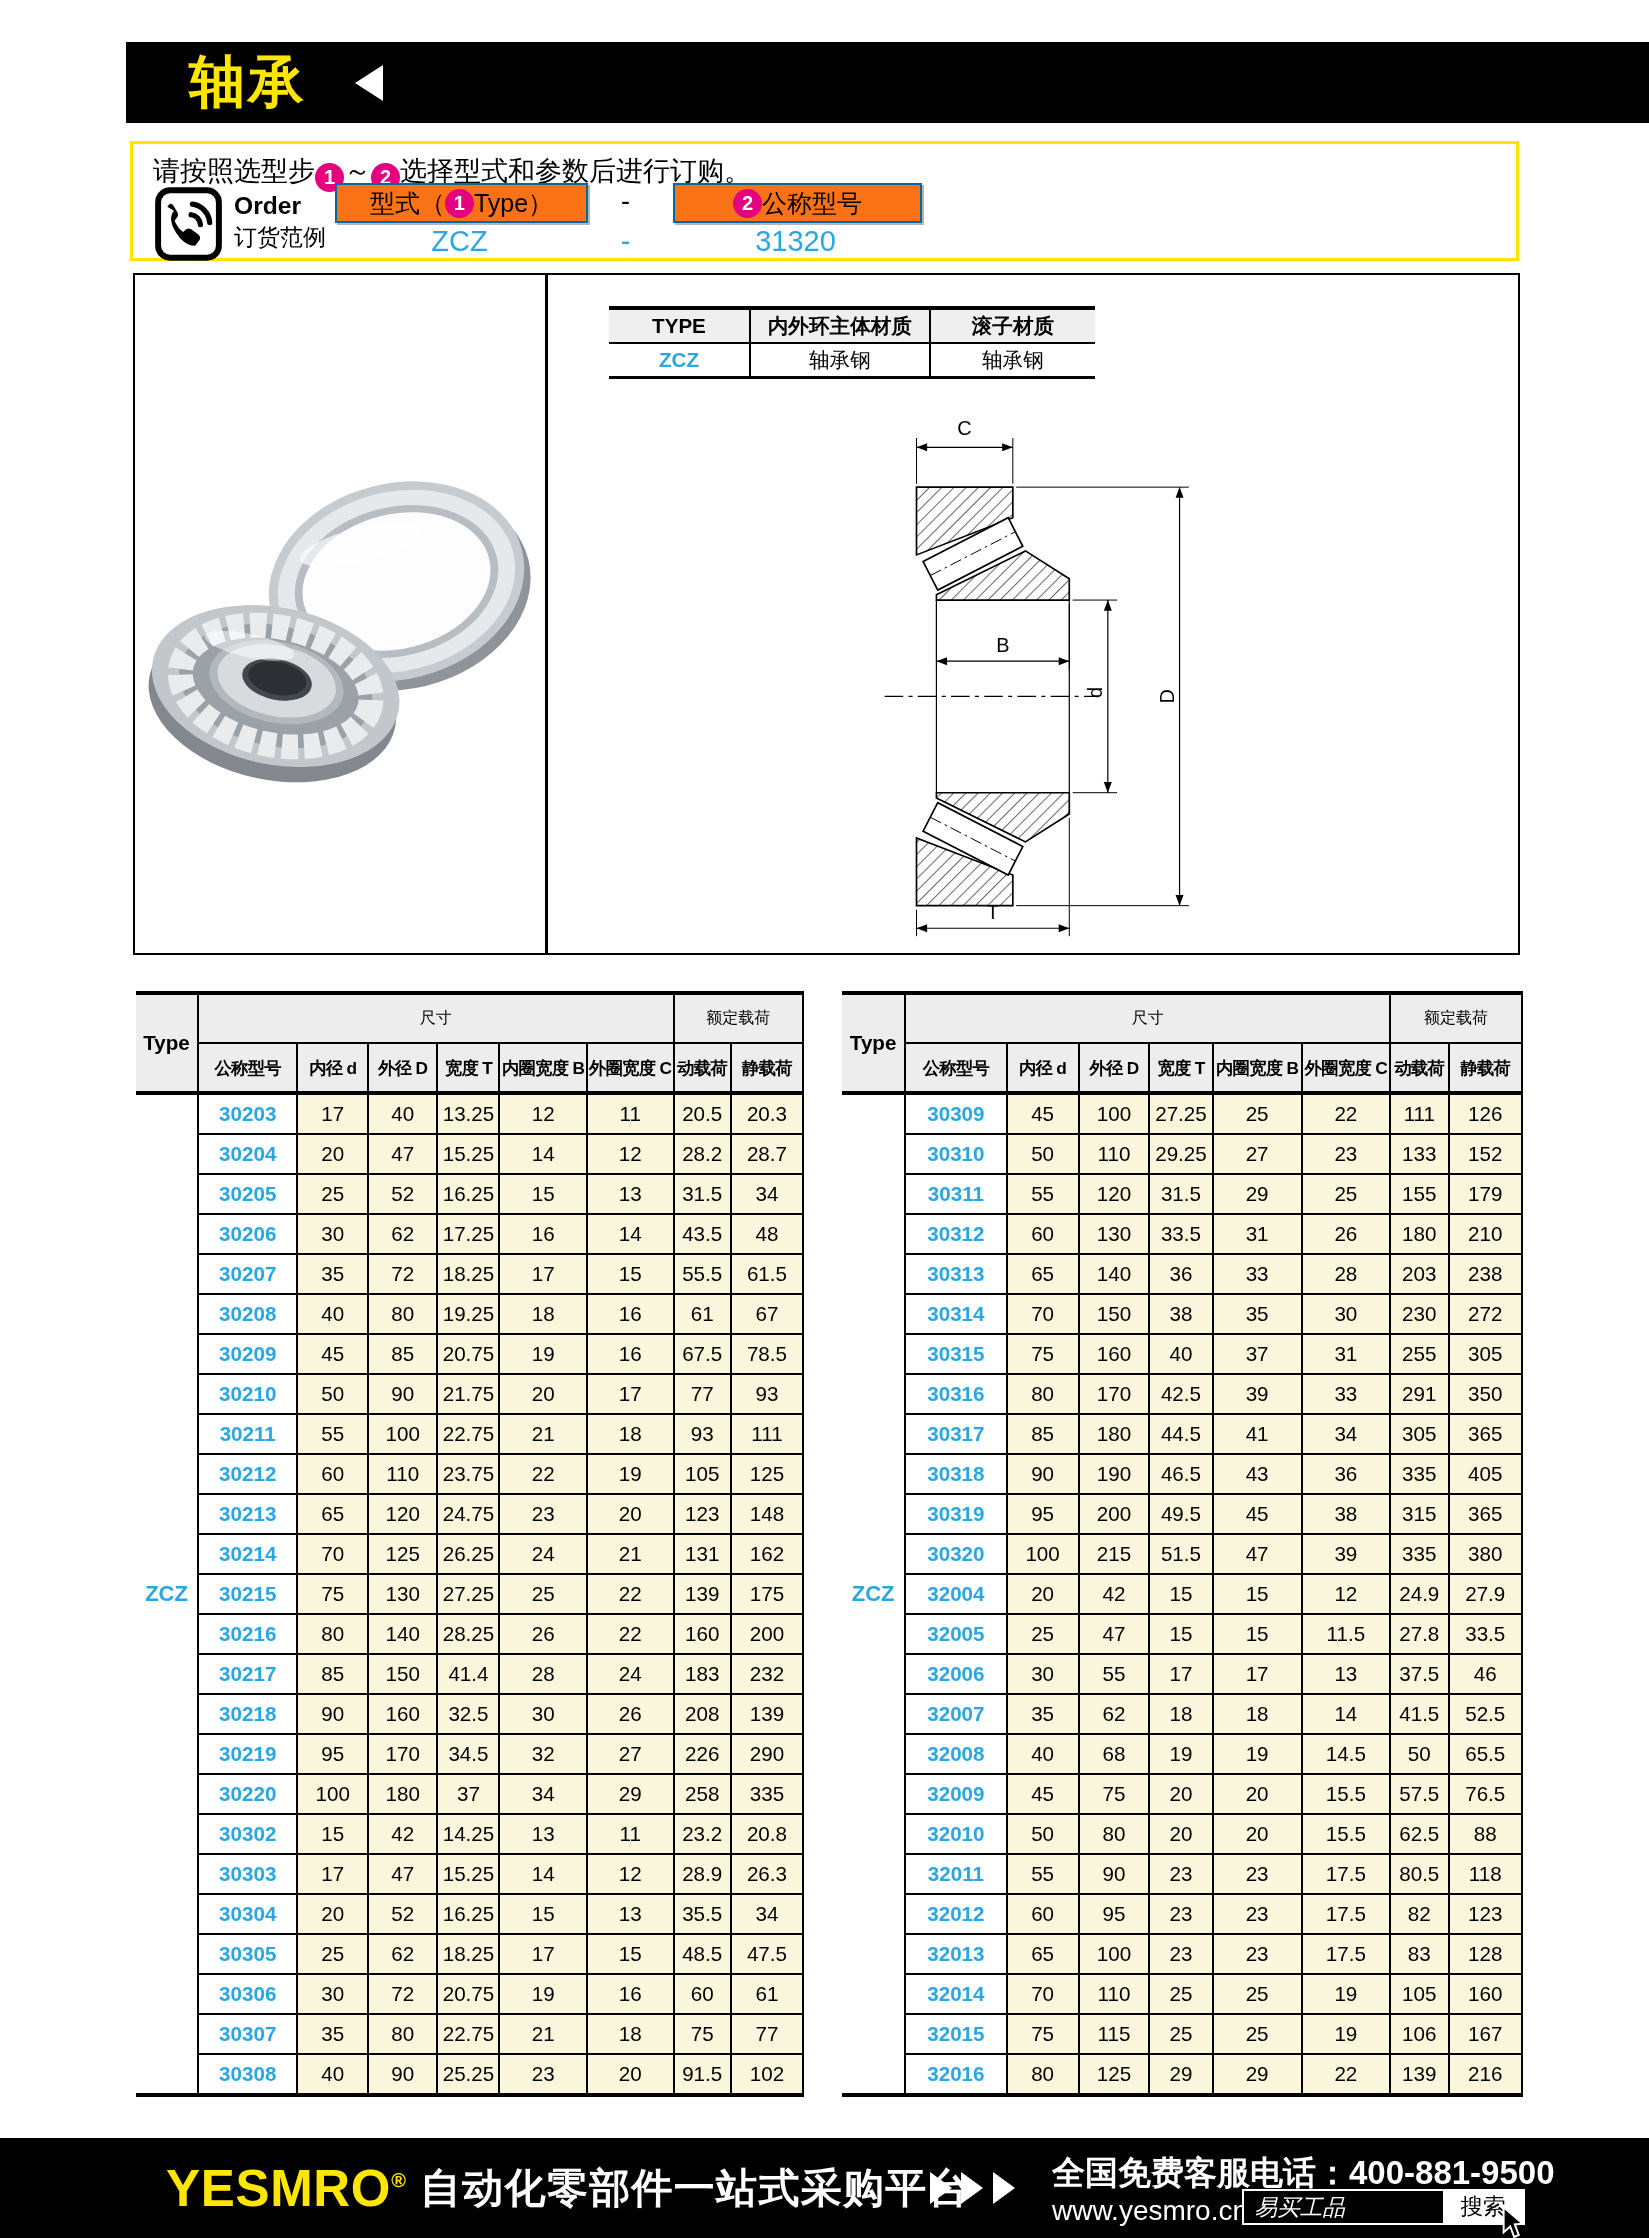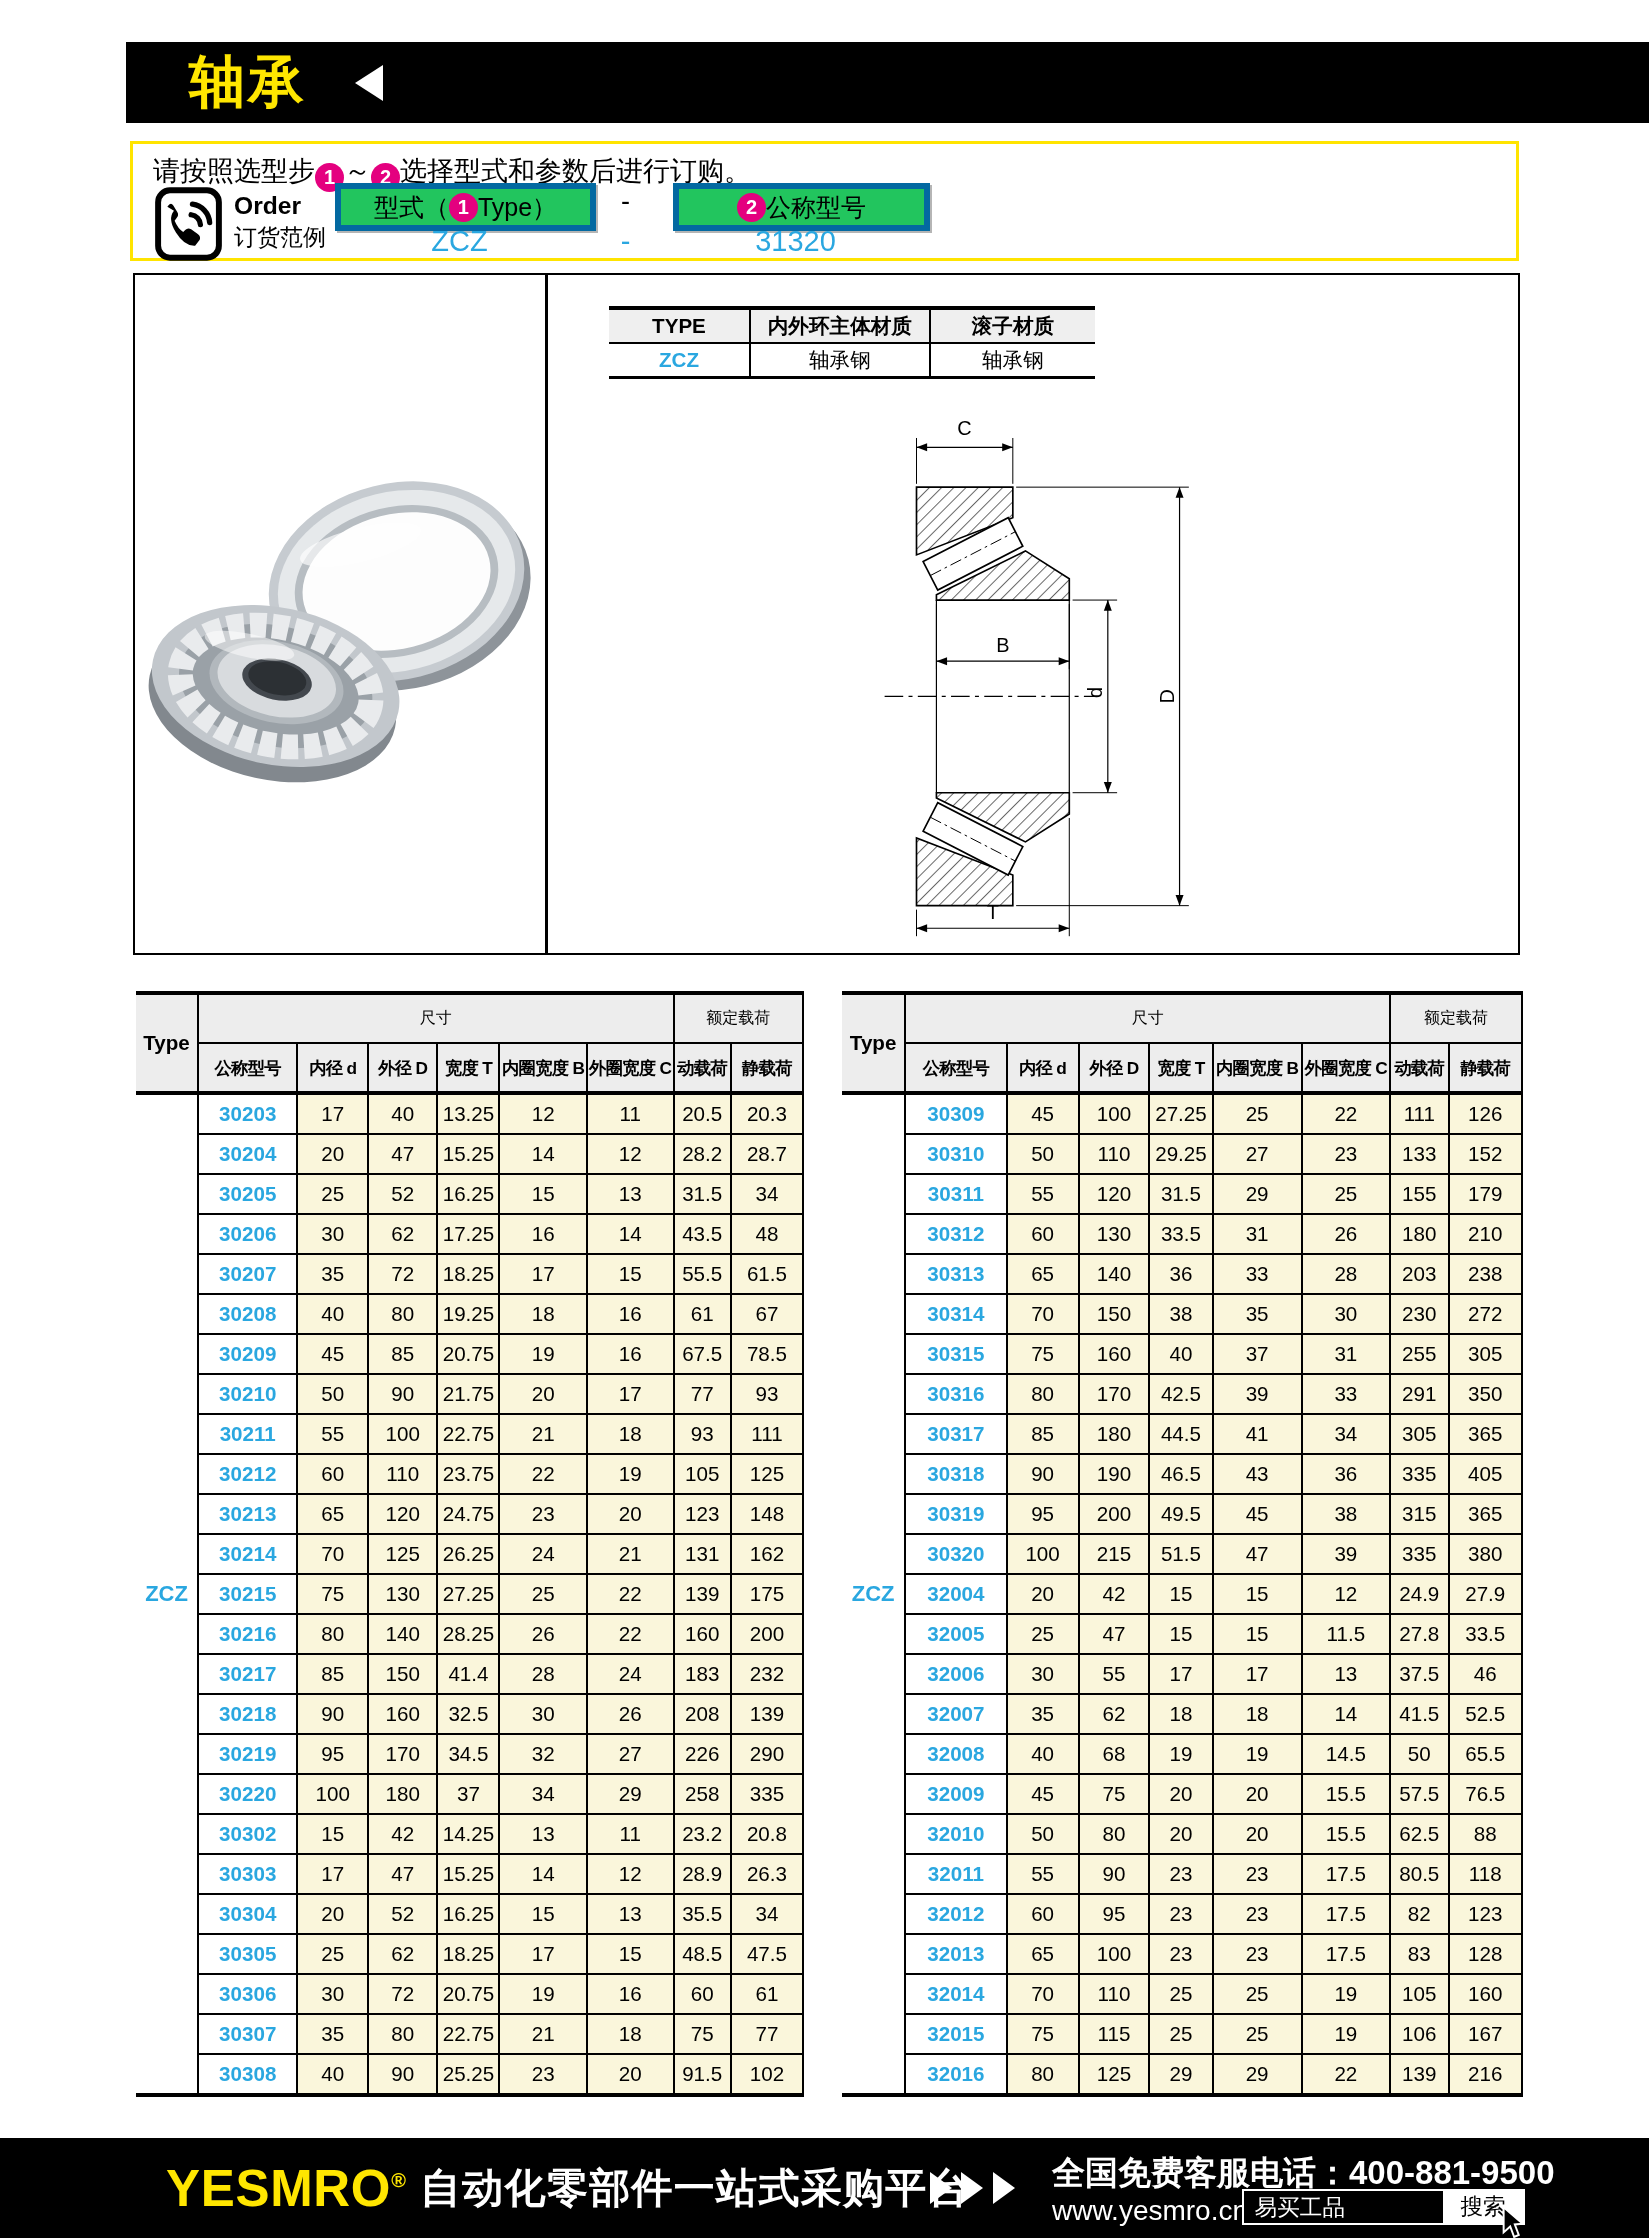--- a/index.html
+++ b/index.html
@@ -19,21 +19,21 @@
   
   .order-box{position:absolute;left:130px;top:141px;width:1383px;height:114px;
              border:3.3px solid #FFE400;background:#fff;}
   .order-instruction{position:absolute;left:20px;top:9.3px;font-size:27px;color:#000;white-space:nowrap;}
   .circle-num{display:inline-flex;align-items:center;justify-content:center;
               width:29px;height:29px;border-radius:50%;background:#E4007F;color:#fff;
               font-size:20px;font-weight:700;vertical-align:-4px;}
   .phone-icon{position:absolute;left:21px;top:43px;}
   .order-label{position:absolute;left:101px;top:48px;font-size:24.6px;font-weight:700;}
   .order-sublabel{position:absolute;left:101px;top:78px;font-size:23px;}
-  .sel-box{position:absolute;top:39px;height:36px;border:6px solid #0369a1;background:#22c55e;
+  .sel-box{position:absolute;top:39px;height:36px;border:2px solid #0369a1;background:#f97316;
            box-shadow:2px 2px 0 #b5b5b5;display:flex;align-items:center;justify-content:center;
            font-size:25px;white-space:nowrap;}
   .sel-box-type{left:202px;width:249px;}
   .sel-box-model{left:540px;width:245px;}
   .sel-dash{position:absolute;left:476px;top:39px;width:33px;height:36px;display:flex;
             align-items:center;justify-content:center;font-size:27px;}
   .example{position:absolute;top:82px;height:31px;display:flex;align-items:center;justify-content:center;
            color:#2AA7E0;font-size:29px;font-weight:500;}
   .example-type{left:202px;width:249px;}
   .example-dash{left:476px;width:33px;}
@@ -80,21 +80,21 @@
   .footer-slogan{position:absolute;left:384px;top:50%;transform:translateY(-50%);
       color:#fff;font-size:41px;font-weight:800;letter-spacing:1.3px;white-space:nowrap;margin-left:36px;}
   .footer-arrows{position:absolute;left:930px;top:50%;transform:translateY(-50%);display:flex;gap:9.3px;}
   .footer-arrows span{width:0;height:0;border-top:16px solid transparent;border-bottom:16px solid transparent;
       border-left:22.6px solid #fff;}
   .footer-hotline{position:absolute;left:1052px;top:13.3px;color:#fff;font-size:33px;font-weight:700;white-space:nowrap;}
   .footer-site{position:absolute;left:1052px;top:57px;color:#fff;font-size:28px;white-space:nowrap;}
   .search-bar{position:absolute;left:1242px;top:51px;width:279px;height:32px;border:2.7px solid #fff;
       display:flex;background:#000;}
   .search-input{flex:1;display:flex;align-items:center;padding-left:10.6px;color:#fff;font-size:22.6px;
-      background:#000;}
+      background:#000;font-style:italic;}
   .search-btn{width:80px;background:#fff;color:#000;font-size:22.6px;font-weight:400;
       display:flex;justify-content:center;position:relative;}
   .cursor-icon{position:absolute;right:-2.7px;bottom:-16px;}
 
   svg text{font-family:"Liberation Sans","DejaVu Sans",sans-serif;}
 </style>
 </head>
 <body>
 
 <div id="page">

